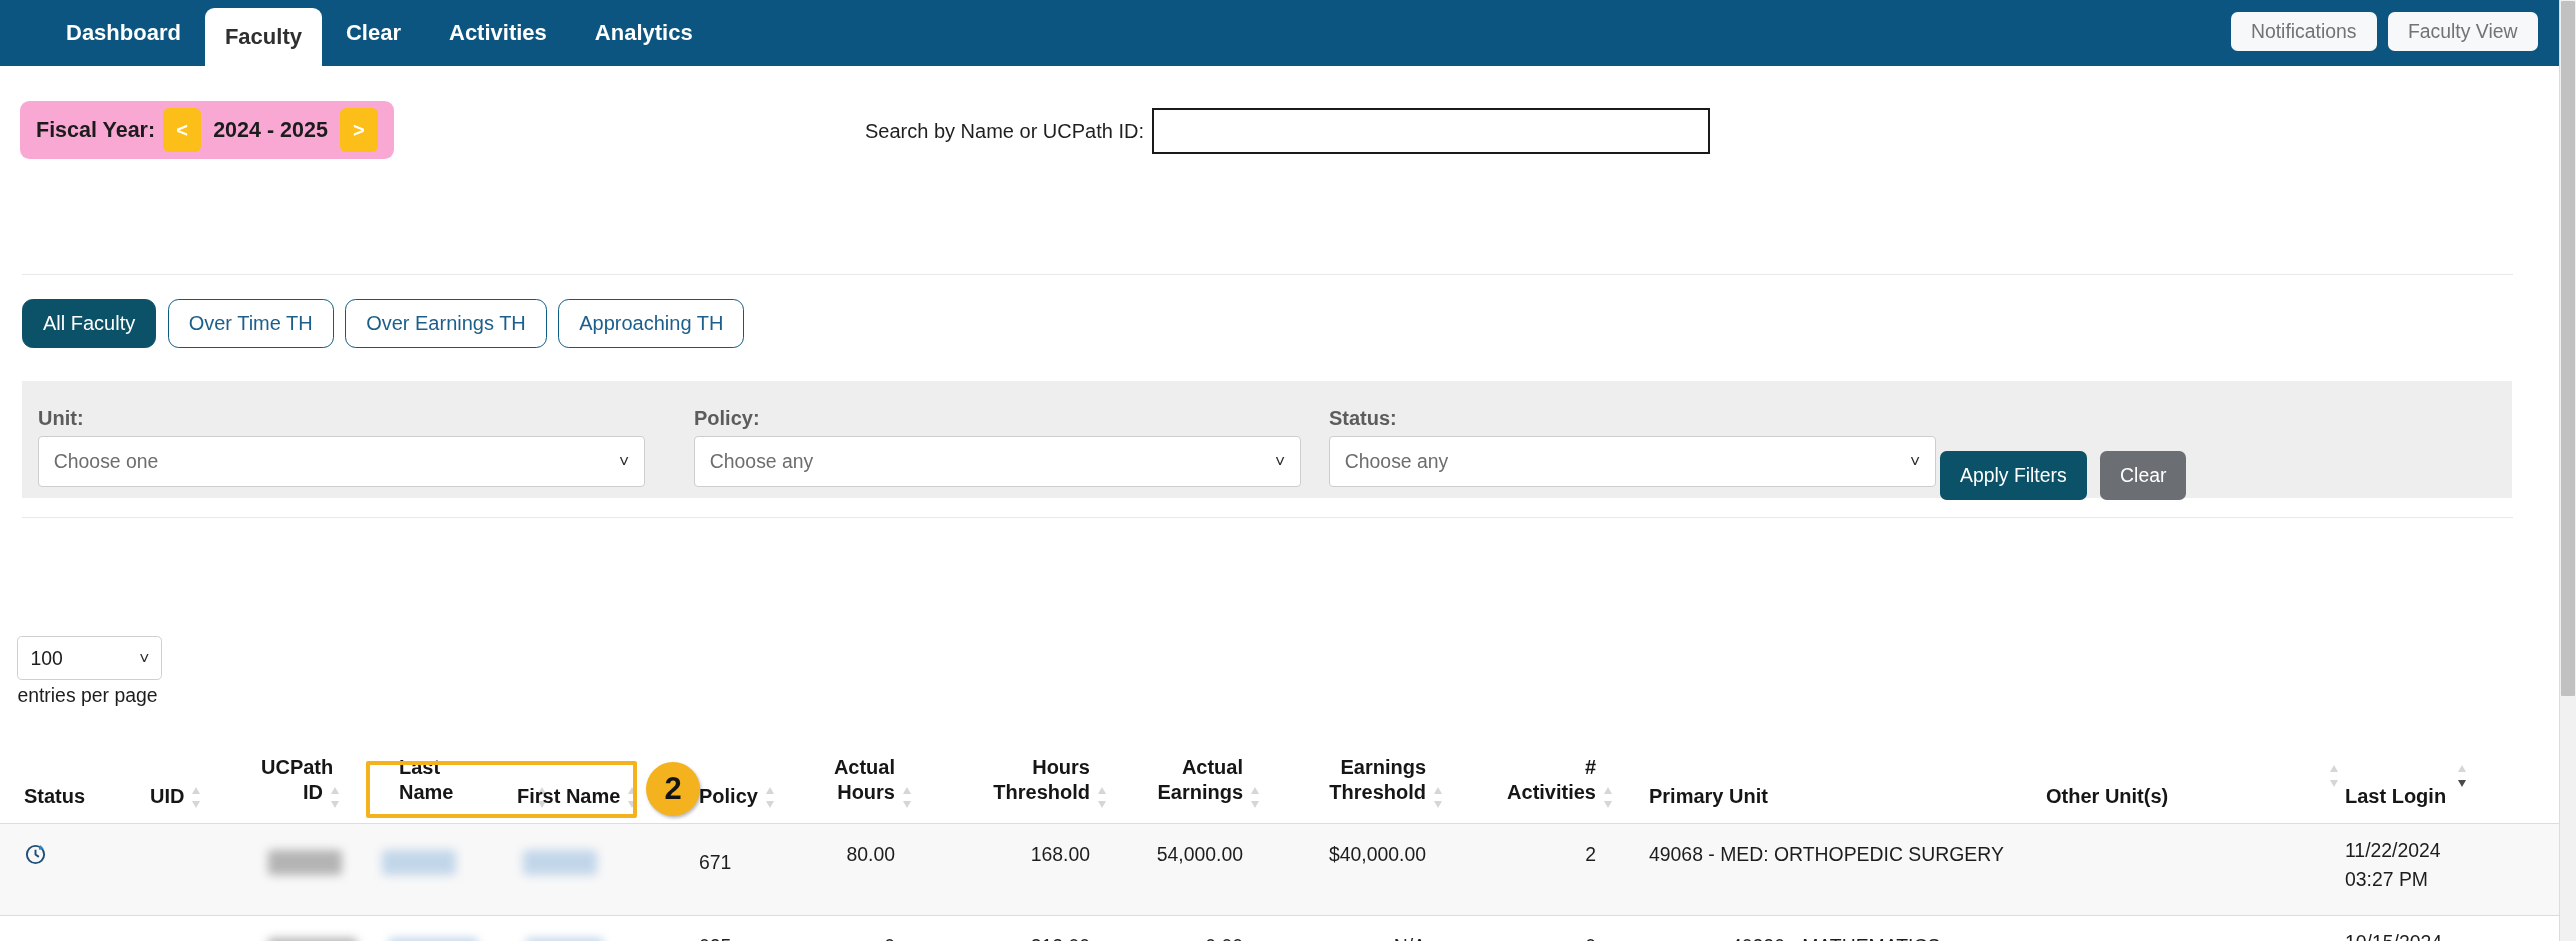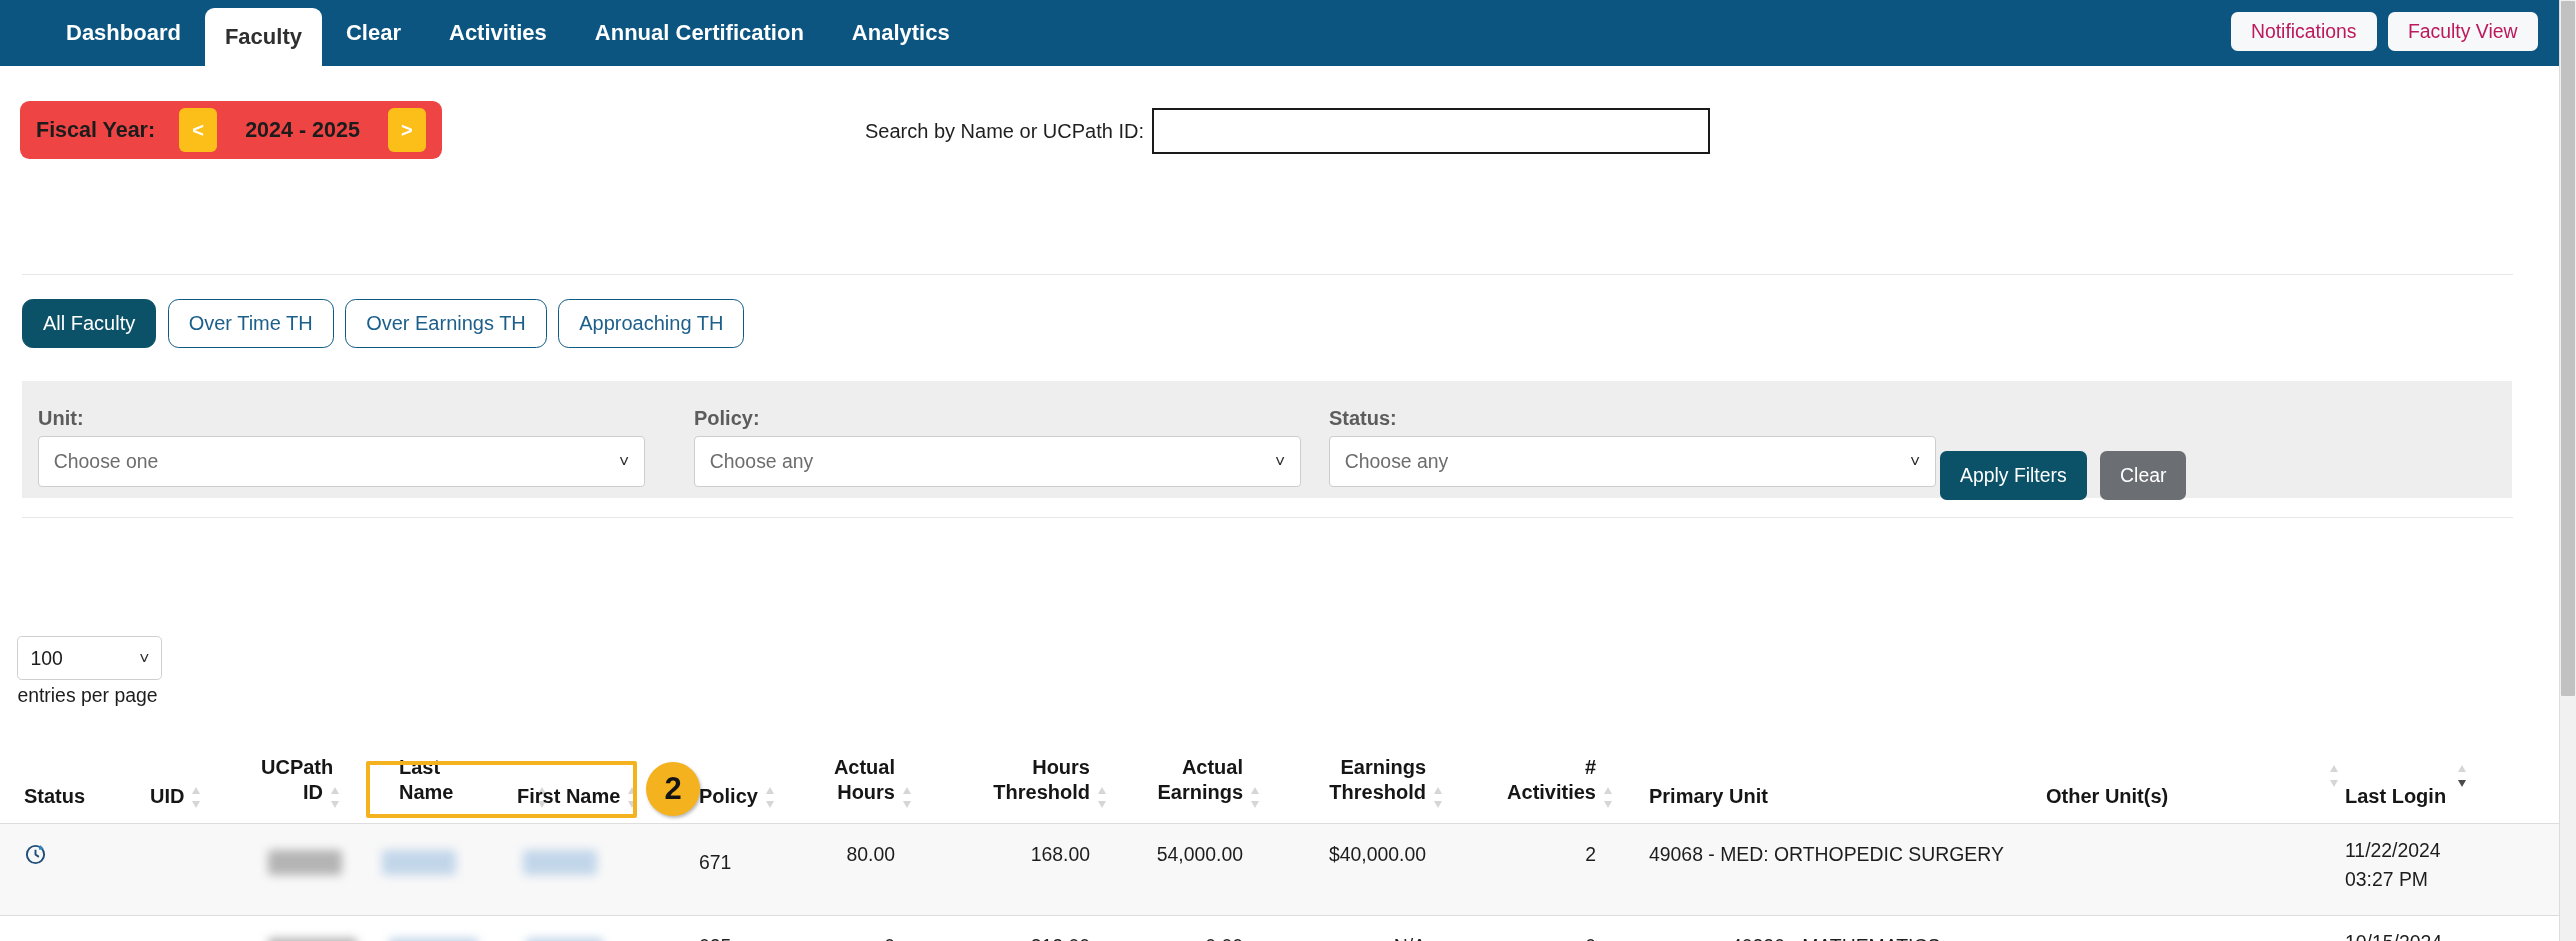--- a/index.html
+++ b/index.html
@@ -42,21 +42,21 @@
   }
   .nav-right {
     margin-left: auto;
     display: flex; align-items: center;
     gap: 11.4px;
     margin-right: 21.5px;
     margin-bottom: 14.8px;
   }
   .nav-btn {
     background: #f7f8f9;
-    color: #be185d;
+    color: #737373;
     font-size: 19.4px;
     border: none;
     border-radius: 6.7px;
     padding: 8px 20px;
     cursor: pointer;
     font-family: "Liberation Sans", sans-serif;
     white-space: nowrap;
   }
 
   
@@ -65,25 +65,25 @@
     top: 66px; left: 0;
     width: 2559px;
     height: 876px;
     background: #ffffff;
     overflow: hidden;
   }
 
   
   .fy-wrap {
     position: absolute; top: 35px; left: 20px;
-    background: #ef4444;
+    background: #f9a8d4;
     border-radius: 9.4px;
     display: flex; align-items: center;
     padding: 12px 16px;
-    gap: 24px;
+    gap: 8px;
     height: 58px;
   }
   .fy-label { font-size: 21.5px; color: #1c1c1c; font-weight: bold; white-space: nowrap; }
   .fy-arrow {
     background: #fcbe19;
     color: #ffffff;
     border: none;
     border-radius: 6px;
     width: 38px; height: 44px;
     font-size: 20px;
@@ -269,21 +269,20 @@
 </style>
 </head>
 <body>
 
 <div class="navbar">
   <div class="nav-left">
     <div class="nav-item">Dashboard</div>
     <div class="nav-item active">Faculty</div>
     <div class="nav-item">Clear</div>
     <div class="nav-item">Activities</div>
-    <div class="nav-item">Annual Certification</div>
     <div class="nav-item">Analytics</div>
   </div>
   <div class="nav-right">
     <button class="nav-btn">Notifications</button>
     <button class="nav-btn">Faculty View</button>
   </div>
 </div>
 
 <div class="page">
 

